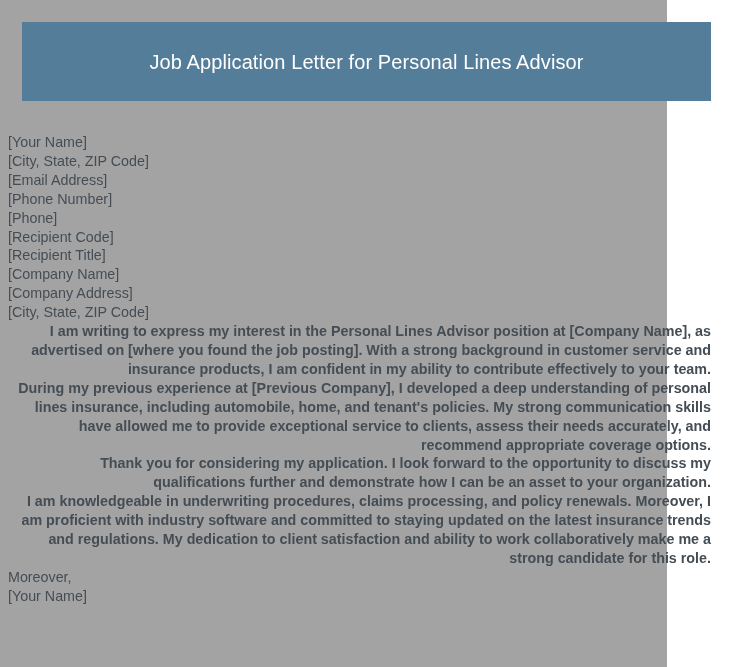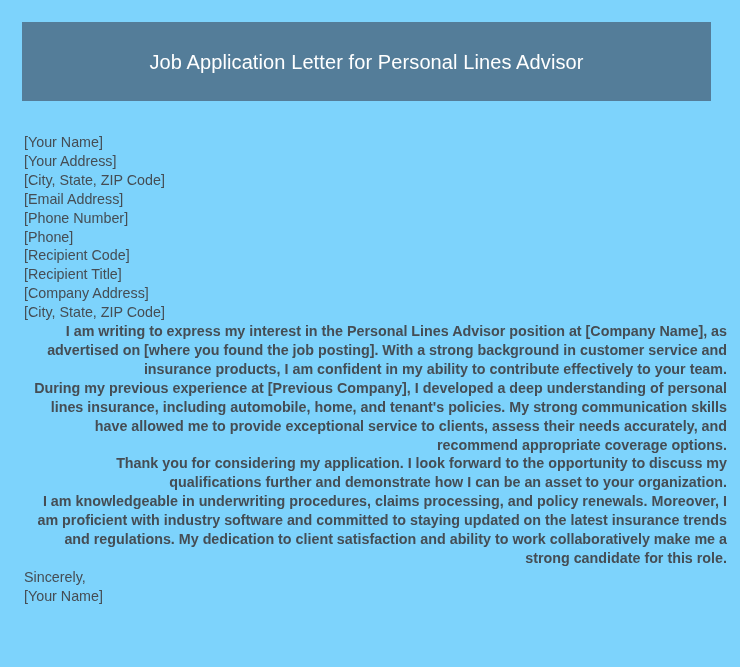--- a/index.html
+++ b/index.html
@@ -8,23 +8,23 @@
   }
   body {
     width: 740px;
     height: 667px;
     background: #ffffff;
     font-family: "Liberation Sans", sans-serif;
     overflow: hidden;
   }
   .page {
     position: relative;
-    width: 740px;
+    width: 667px;
     height: 667px;
-    background: #7dd3fc;
+    background: #a3a3a3;
   }
   .letter-header {
     position: absolute;
     left: 22px;
     top: 22px;
     width: 689px;
     height: 79px;
     background: #547D99;
     display: flex;
     align-items: center;
@@ -36,21 +36,21 @@
     font-family: "Liberation Sans", sans-serif;
     font-size: 20px;
     font-weight: 400;
     line-height: 24px;
     letter-spacing: 0.1px;
     text-align: center;
     white-space: nowrap;
   }
   .letter-body {
     position: absolute;
-    left: 24px;
+    left: 8px;
     top: 133px;
     width: 703px;
     font-family: "Liberation Sans", sans-serif;
     font-size: 14.3px;
     line-height: 18.9px;
     color: #454d54;
   }
   .letter-line {
     display: block;
     white-space: nowrap;
@@ -68,35 +68,35 @@
 <div class="page">
 
   <div class="letter-header">
     <div class="letter-title">Job Application Letter for Personal Lines Advisor</div>
   </div>
 
   <div class="letter-body">
 
     <div class="letter-address-block">
       <span class="letter-line">[Your Name]</span>
-      <span class="letter-line">[Your Address]</span>
       <span class="letter-line">[City, State, ZIP Code]</span>
       <span class="letter-line">[Email Address]</span>
       <span class="letter-line">[Phone Number]</span>
       <span class="letter-line">[Phone]</span>
       <span class="letter-line">[Recipient Code]</span>
       <span class="letter-line">[Recipient Title]</span>
+      <span class="letter-line">[Company Name]</span>
       <span class="letter-line">[Company Address]</span>
       <span class="letter-line">[City, State, ZIP Code]</span>
     </div>
 
 
     <p class="letter-para">I am writing to express my interest in the Personal Lines Advisor position at [Company Name], as advertised on [where you found the job posting]. With a strong background in customer service and insurance products, I am confident in my ability to contribute effectively to your team.</p>
     <p class="letter-para">During my previous experience at [Previous Company], I developed a deep understanding of personal lines insurance, including automobile, home, and tenant's policies. My strong communication skills have allowed me to provide exceptional service to clients, assess their needs accurately, and recommend appropriate coverage options.</p>
     <p class="letter-para">Thank you for considering my application. I look forward to the opportunity to discuss my qualifications further and demonstrate how I can be an asset to your organization.</p>
     <p class="letter-para">I am knowledgeable in underwriting procedures, claims processing, and policy renewals. Moreover, I am proficient with industry software and committed to staying updated on the latest insurance trends and regulations. My dedication to client satisfaction and ability to work collaboratively make me a strong candidate for this role.</p>
 
-    <span class="letter-line">Sincerely,</span>
+    <span class="letter-line">Moreover,</span>
     <span class="letter-line">[Your Name]</span>
 
   </div>
 
 </div>
 
 </body></html>

